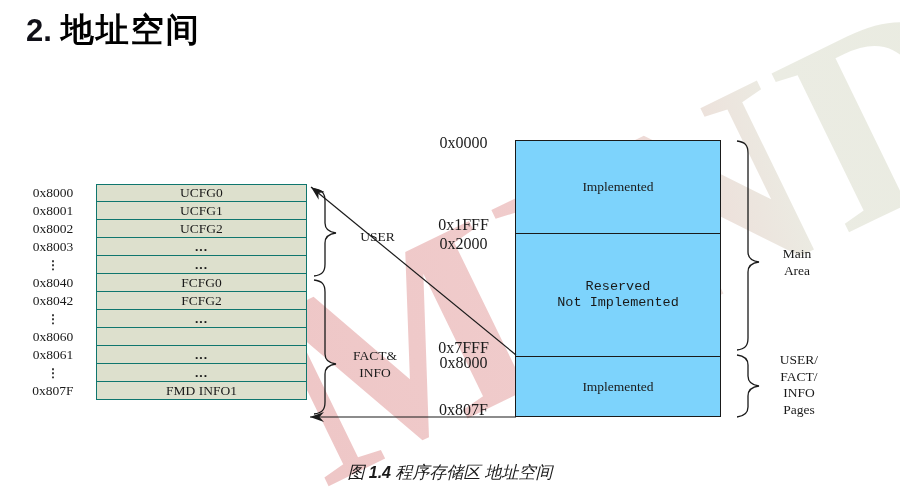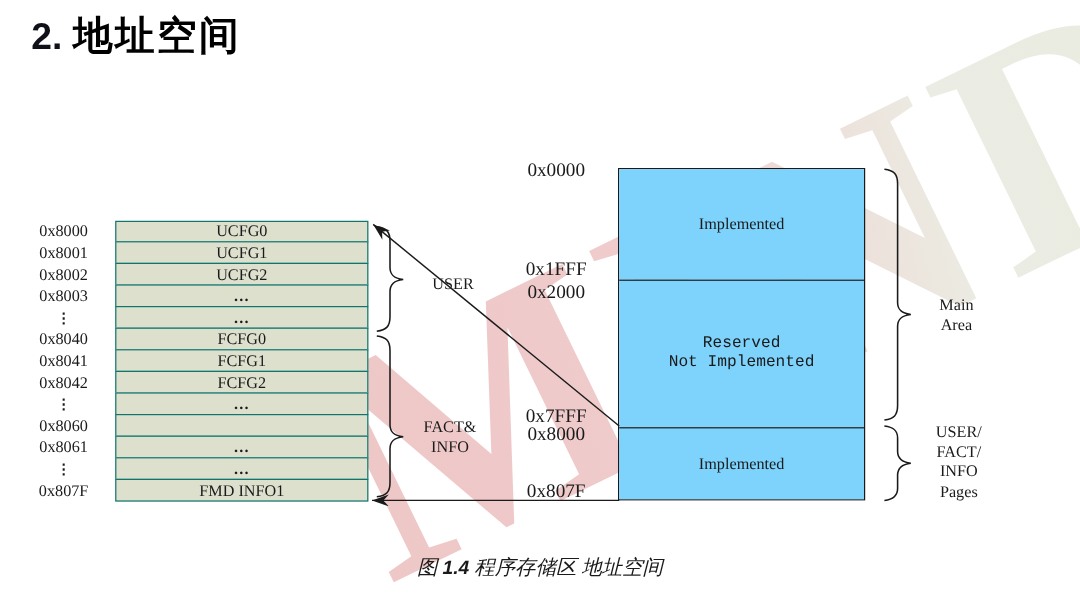--- a/index.html
+++ b/index.html
@@ -92,24 +92,20 @@
     </div>
     <div class="mrow">
       <div class="maddr dots">⋮</div>
       <div class="mcell dots">...</div>
     </div>
     <div class="mrow">
       <div class="maddr">0x8040</div>
       <div class="mcell">FCFG0</div>
     </div>
     <div class="mrow">
-      <div class="maddr">0x8041</div>
-      <div class="mcell">FCFG1</div>
-    </div>
-    <div class="mrow">
       <div class="maddr">0x8042</div>
       <div class="mcell">FCFG2</div>
     </div>
     <div class="mrow">
       <div class="maddr dots">⋮</div>
       <div class="mcell dots">...</div>
     </div>
     <div class="mrow">
       <div class="maddr">0x8060</div>
       <div class="mcell"></div>

